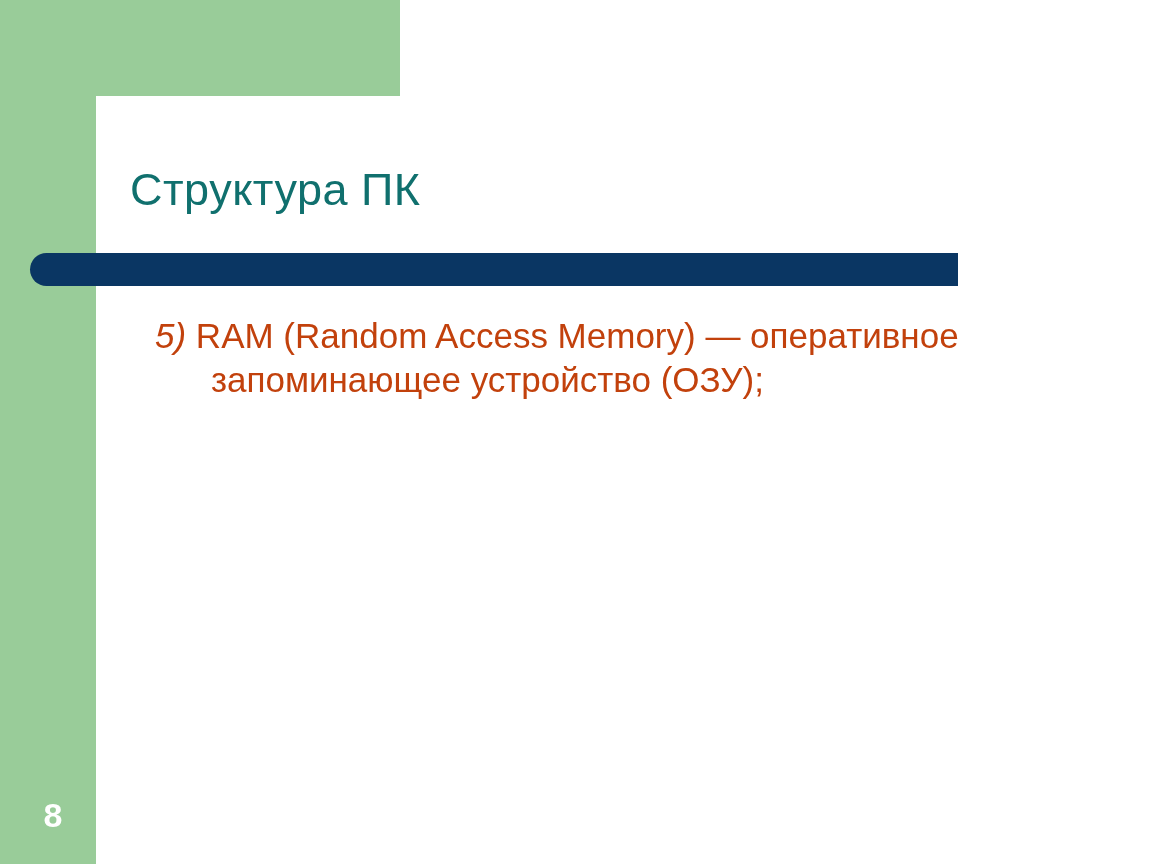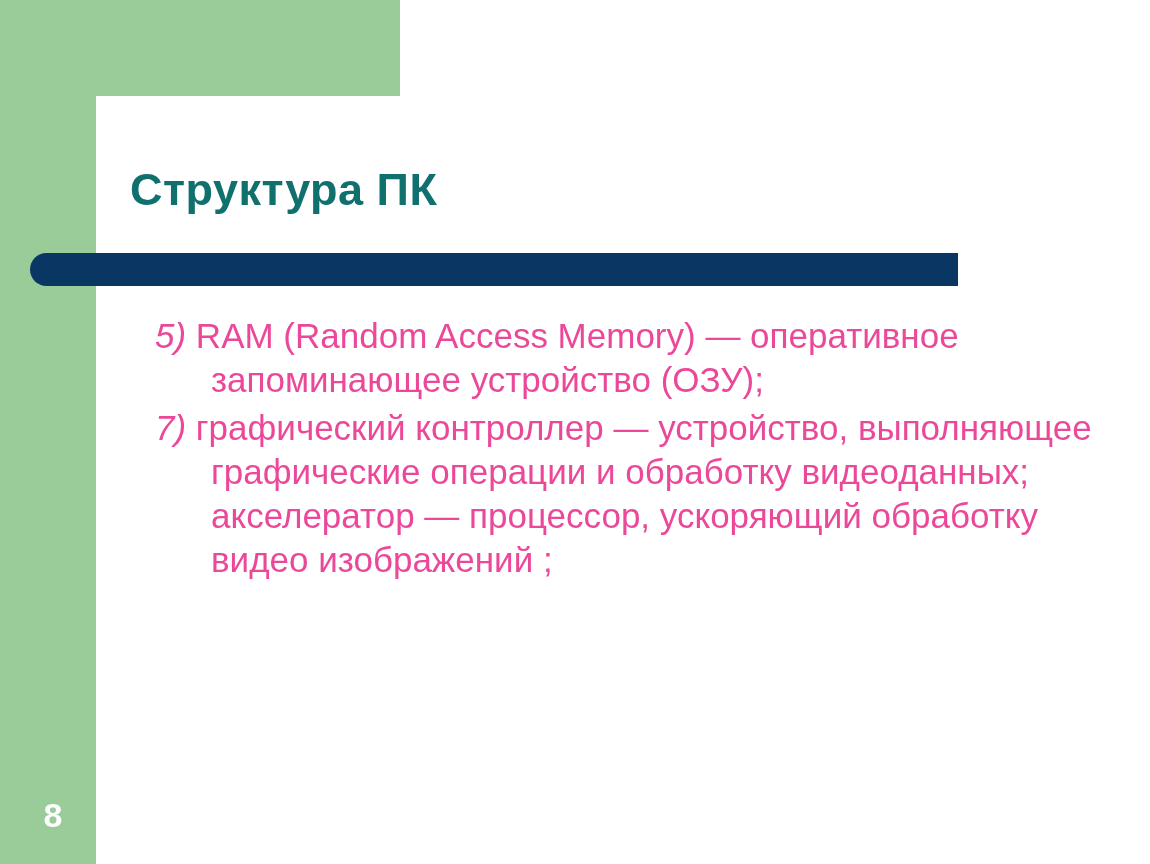--- a/index.html
+++ b/index.html
@@ -44,21 +44,21 @@
     background: #ffffff;
     border-top-left-radius: 56px;
   }
   
   .title {
     position: absolute;
     left: 130px;
     top: 166px;
     width: 800px;
     font-size: 45px;
-    font-weight: bold;
+    font-weight: normal;
     color: #10706e;
     letter-spacing: 0.5px;
     line-height: 1.05;
     white-space: nowrap;
   }
   
   .navy-bar {
     position: absolute;
     left: 30px;
     top: 253px;
@@ -67,21 +67,21 @@
     background: #0a3663;
     border-top-left-radius: 17px;
     border-bottom-left-radius: 17px;
   }
   
   .body-list {
     position: absolute;
     left: 155px;
     top: 314px;
     width: 950px;
-    color: #ec4899;
+    color: #c2410c;
     font-size: 35px;
     line-height: 1.265;
   }
   .body-item {
     margin: 0 0 3px 0;
     padding-left: 56px;
     text-indent: -56px;
   }
   .body-item .num {
     font-style: italic;
@@ -111,19 +111,18 @@
 
   <div class="title">Структура ПК</div>
 
   <div class="navy-bar"></div>
 
   <div class="body-list">
 
     <p class="body-item"><span class="num">5)</span><span> RAM (Random Access Memory) — оперативное запоминающее устройство (ОЗУ);</span></p>
 
 
-    <p class="body-item"><span class="num">7)</span><span> графический контроллер — устройство, выполняющее графические операции и обработку видеоданных; акселератор — процессор, ускоряющий обработку видео изображений ;</span></p>
 
   </div>
 
   <div class="slide-number">8</div>
 
 </div>
 
 </body></html>

